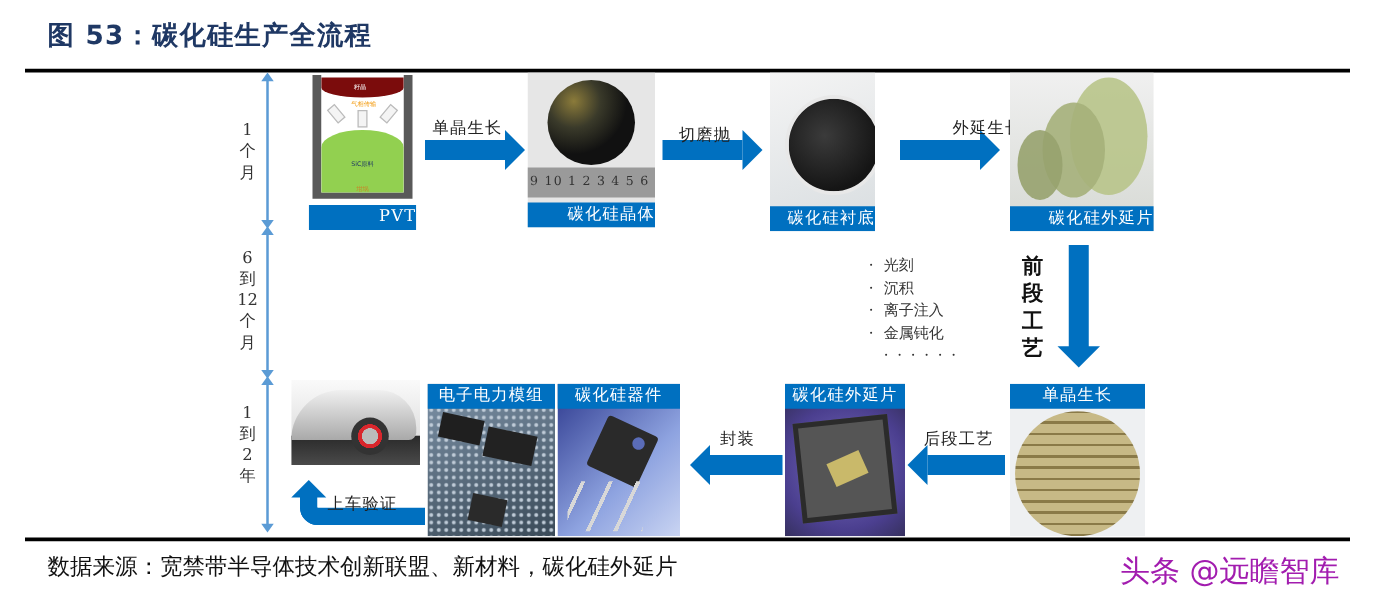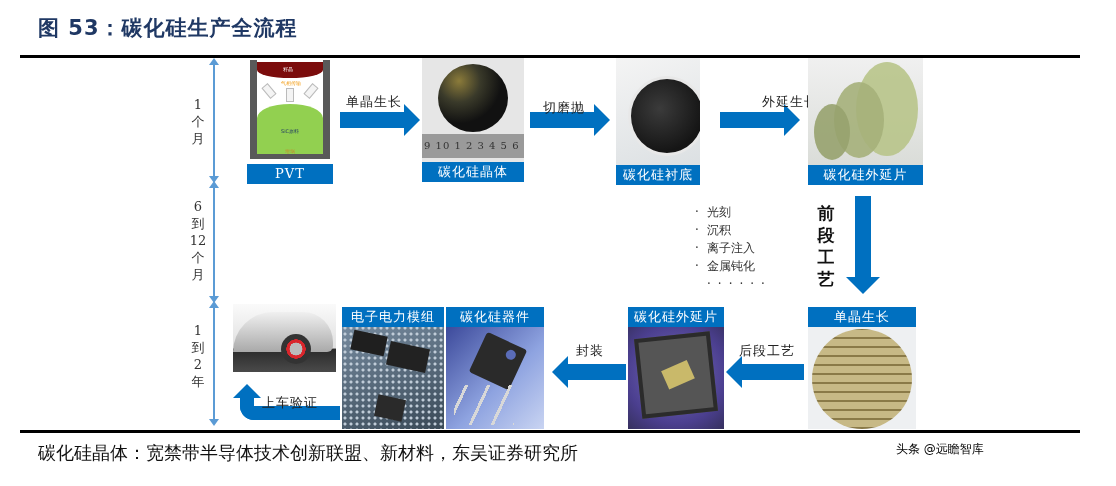--- a/index.html
+++ b/index.html
@@ -28,21 +28,21 @@
     font-size: 13px; line-height: 17px; color: #333;
   }
 
   
   .card { position: absolute; overflow: hidden; }
   .card-caption {
     position: absolute; left: 0; right: 0; height: 20px;
     background: #0070c0; color: #fff; font-size: 13px; text-align: center;
     line-height: 20px; letter-spacing: 1px;
   }
-  .caption-bottom { bottom: 0; }
+  .caption-bottom { bottom: 0; text-align: right; }
   .caption-top { top: 0; }
 
   
   .arrow-h { position: absolute; height: 16px; background: #0070c0; }
   .arrow-h.right::after {
     content: ""; position: absolute; right: -16px; top: -8px;
     border-top: 16px solid transparent; border-bottom: 16px solid transparent;
     border-left: 16px solid #0070c0;
   }
   .arrow-h.left::before {
@@ -66,21 +66,21 @@
     position: absolute; left: 816px; top: 202px; width: 20px;
     font-size: 17px; font-weight: bold; line-height: 22px; text-align: center; color: #111;
   }
 
   .source {
     position: absolute; left: 38px; top: 441px;
     font-family: "DejaVu Serif", serif; font-size: 18px; color: #111;
   }
   .watermark {
     position: absolute; left: 896px; top: 441px;
-    font-family: "DejaVu Sans", sans-serif; font-size: 12px; color: #000000;
+    font-family: "DejaVu Sans", sans-serif; font-size: 24px; color: #a21caf;
   }
 
   
   .pvt-box { position: absolute; left: 7px; top: 5px; width: 80px; height: 99px; background: #595959; }
   .pvt-inner { position: absolute; left: 7px; top: 0; width: 66px; height: 94px; background: #fff; overflow: hidden; }
   .pvt-seed { position: absolute; left: 0; top: 2px; width: 66px; height: 16px; background: #7b0c0c; border-radius: 0 0 50% 50%; }
   .pvt-src { position: absolute; left: 0; top: 44px; width: 66px; height: 52px; background: #92d050; border-radius: 50% 50% 0 0 / 14px 14px 0 0; }
   .pvt-arrow { position: absolute; width: 8px; height: 14px; border: 1px solid #bbb; background: #f4f4f4; }
   .tiny { position: absolute; font-size: 5px; font-family: "DejaVu Sans", sans-serif; }
 
@@ -220,14 +220,14 @@
   <div style="position:absolute;left:0;top:8px;width:100px;height:40px;background:linear-gradient(180deg,#f0f0f0,#a9a9a9);border-radius:40px 30px 6px 0;"></div>
   <div class="disc" style="left:48px;top:30px;width:30px;height:30px;background:radial-gradient(circle,#bbb 0 30%,#d9262c 31% 45%,#333 46%);"></div>
 </div>
 
 <div style="position:absolute;left:240px;top:397px;width:100px;height:23px;border-left:14px solid #0070c0;border-bottom:14px solid #0070c0;border-bottom-left-radius:14px;"></div>
 <div style="position:absolute;left:233px;top:384px;width:0;height:0;border-left:14px solid transparent;border-right:14px solid transparent;border-bottom:14px solid #0070c0;"></div>
 <div class="step-label" style="left:262px;top:394px;">上车验证</div>
 
 <div class="rule bottom"></div>
 
-<div class="source">碳化硅晶体：宽禁带半导体技术创新联盟、新材料，东吴证券研究所</div>
+<div class="source">数据来源：宽禁带半导体技术创新联盟、新材料，碳化硅外延片</div>
 <div class="watermark">头条 @远瞻智库</div>
 
 </body></html>

